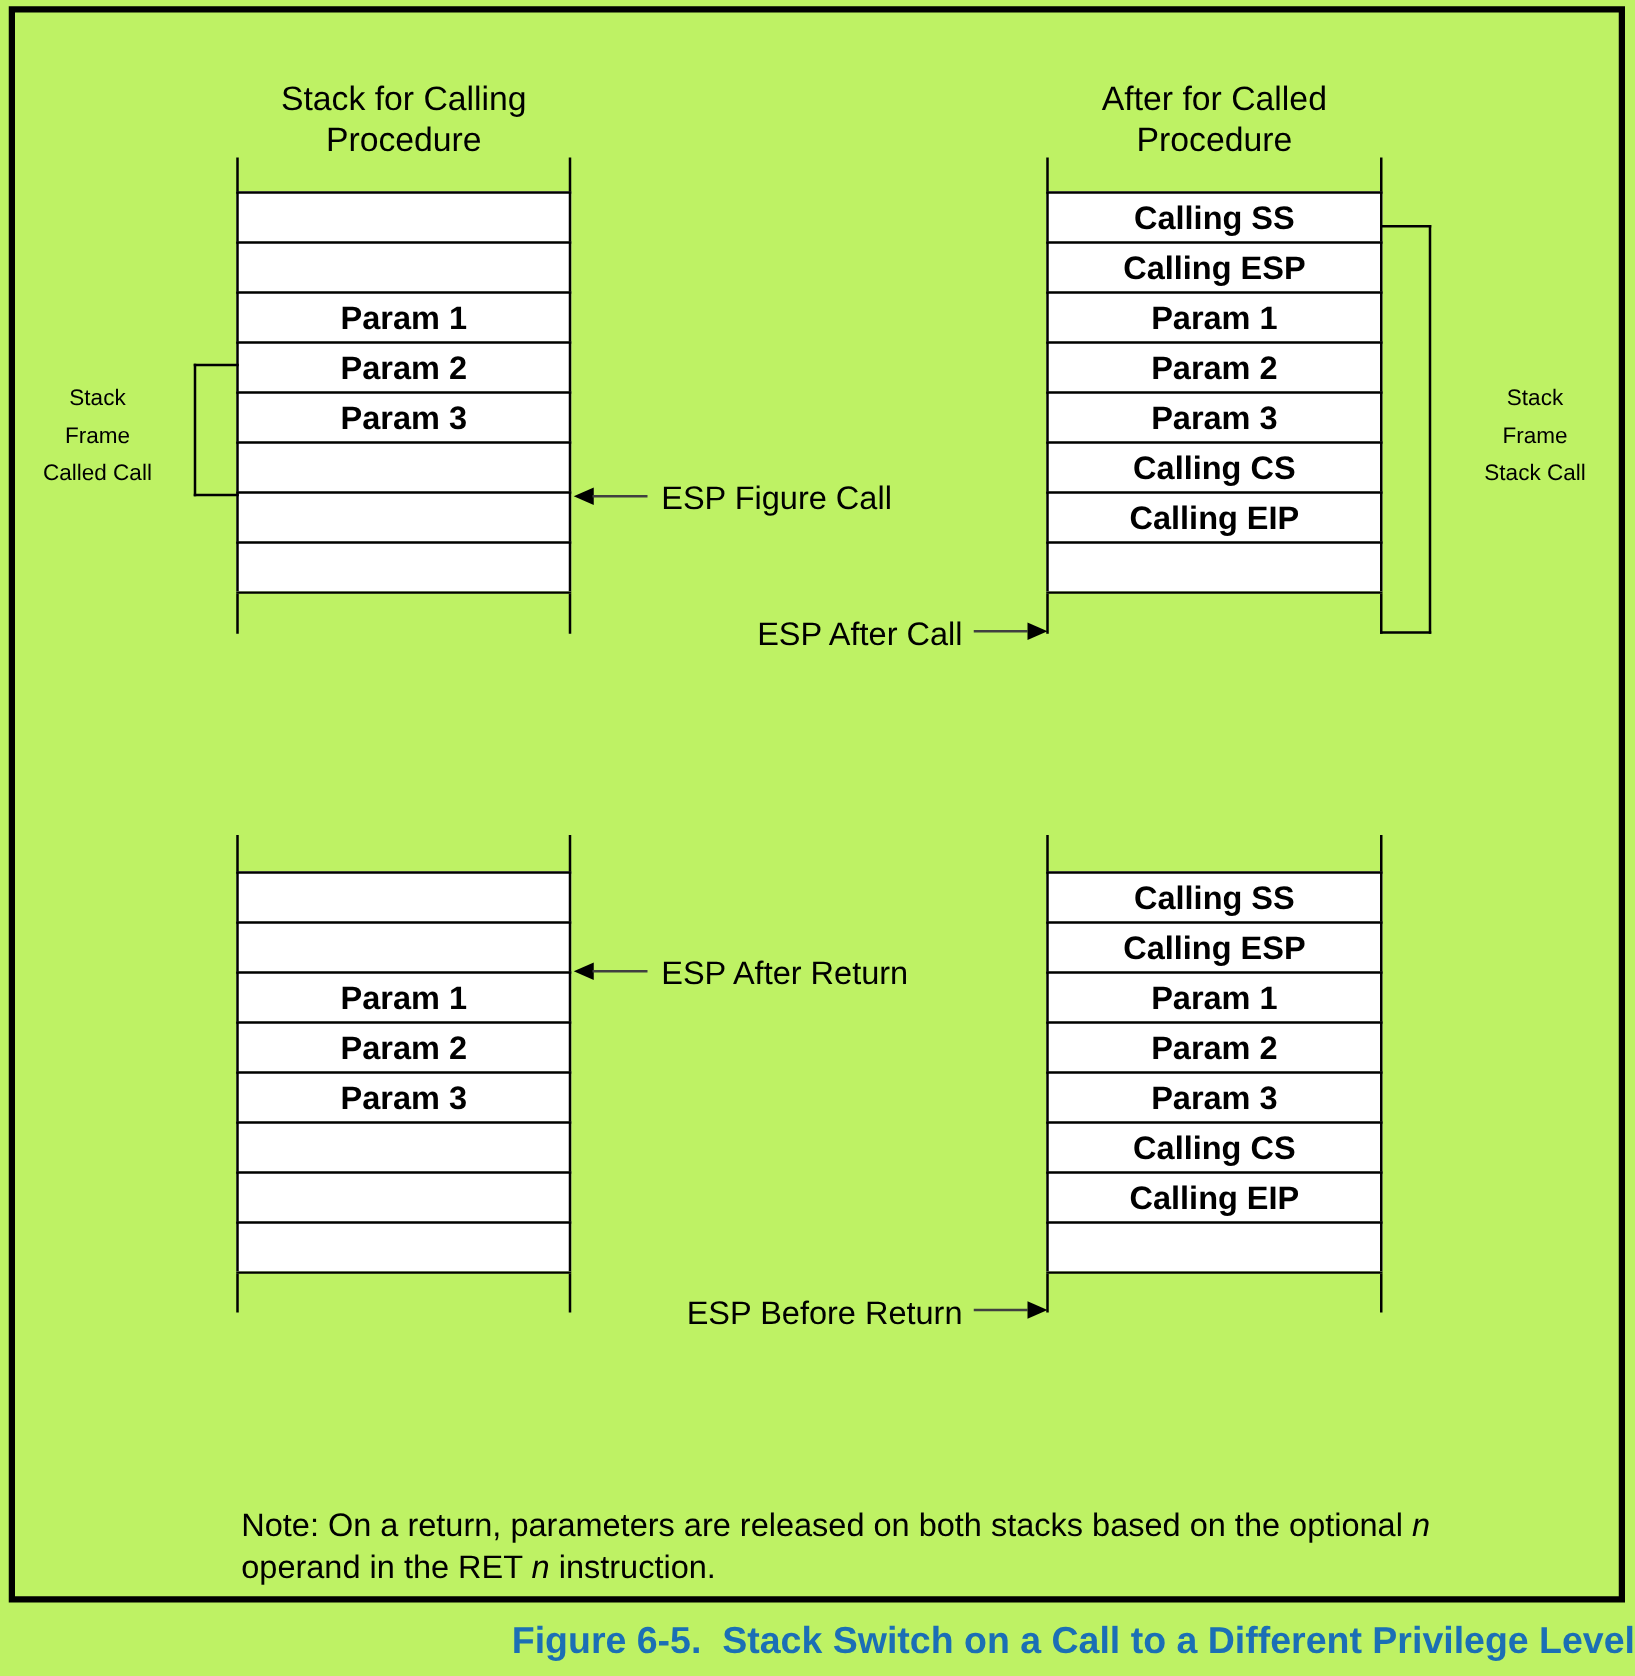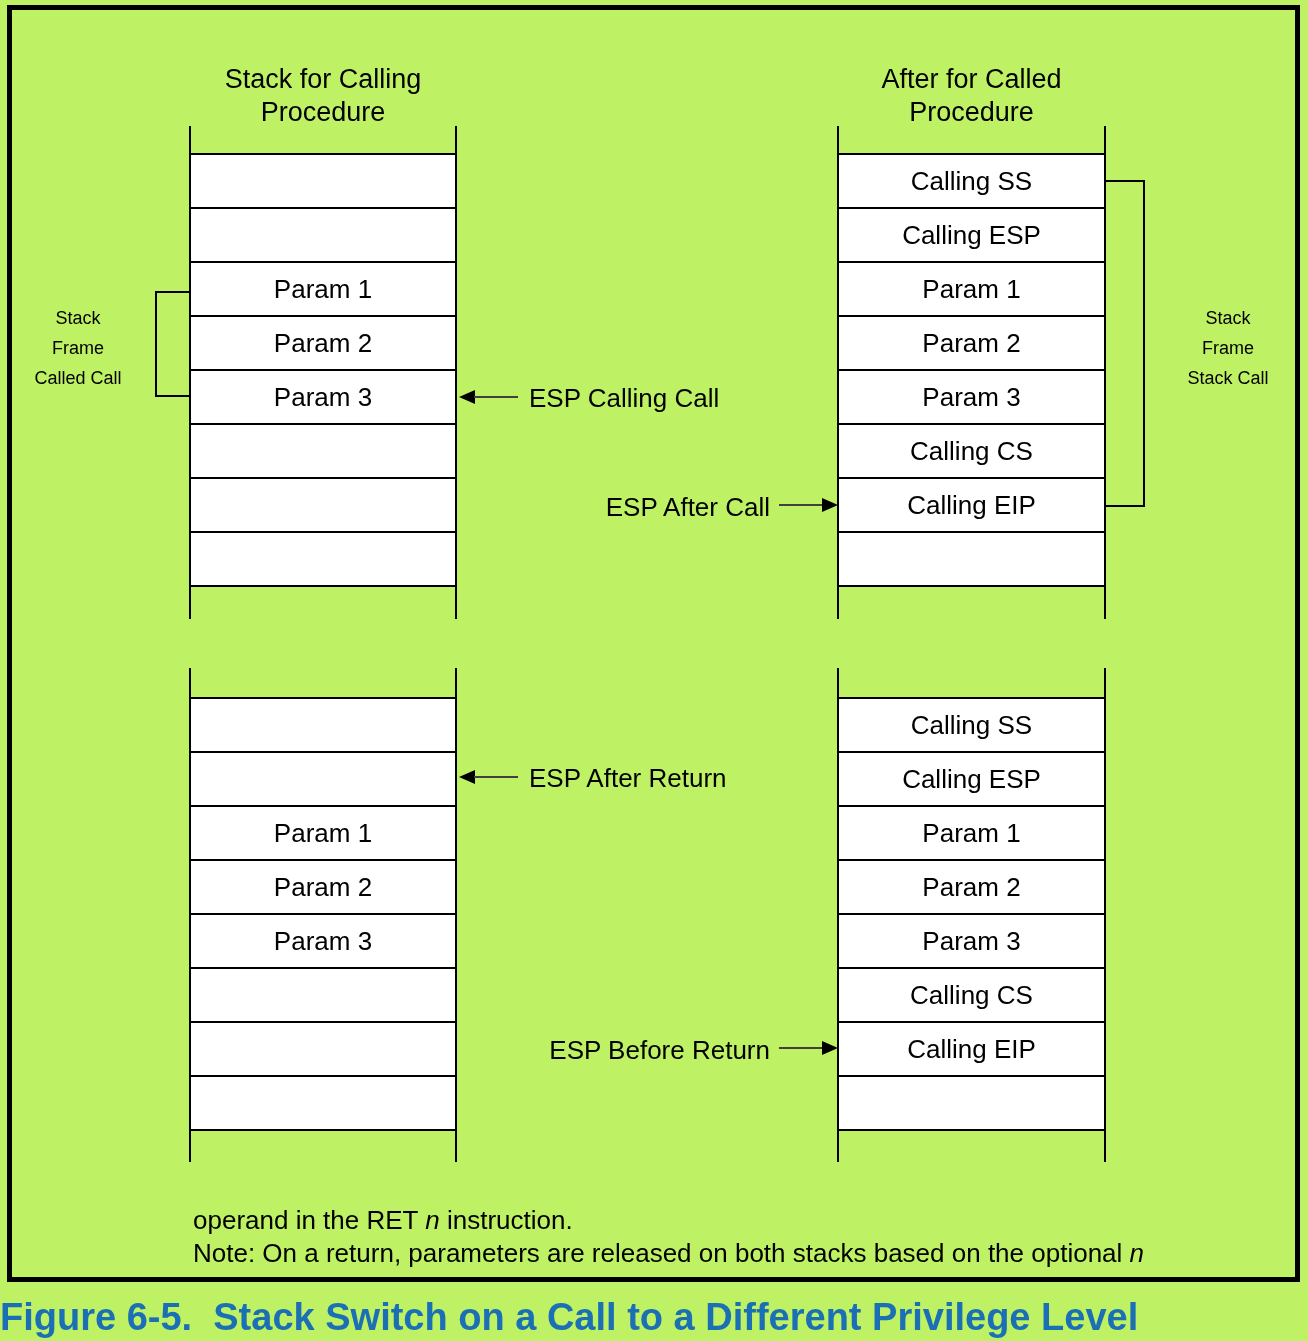--- a/index.html
+++ b/index.html
@@ -7,23 +7,23 @@
   body { font-family:"Liberation Sans", sans-serif; color:#000; }
   .page { position:relative; width:1308px; height:1341px; background:#bef264; overflow:hidden; }
 
   .frame { position:absolute; left:7px; top:5px; width:1293px; height:1277px; border:5px solid #000; }
 
   .stack-title { position:absolute; text-align:center; font-size:27px; line-height:33px; }
 
   .stack { position:absolute; }
   .stub-top, .stub-bottom { border-left:2px solid #000; border-right:2px solid #000; }
   .cells { border-bottom:2px solid #000; }
-  .cell { height:54px; border:2px solid #000; border-bottom:none;
+  .cell { height:40px; border:2px solid #000; border-bottom:none;
           display:flex; align-items:center; justify-content:center;
-          font-size:26px; background:#fff; }
+          font-size:26px; background:#fff;font-weight:bold; }
 
   .bracket { position:absolute; }
   .bracket-left  { border-left:2px solid #000;  border-top:2px solid #000; border-bottom:2px solid #000; }
   .bracket-right { border-right:2px solid #000; border-top:2px solid #000; border-bottom:2px solid #000; }
 
   .side-label { position:absolute; text-align:center; font-size:18px; line-height:30px; }
 
   .esp-label { position:absolute; font-size:26px; white-space:nowrap; }
   .esp-label.right-align { text-align:right; }
   .shaft { position:absolute; height:2px; background:#404040; }
@@ -31,21 +31,21 @@
                  border-top:7px solid transparent; border-bottom:7px solid transparent;
                  border-right:16px solid #000; }
   .arrow-right { position:absolute; width:0; height:0;
                  border-top:7px solid transparent; border-bottom:7px solid transparent;
                  border-left:16px solid #000; }
 
   .note { position:absolute; left:193px; top:1204px; width:960px;
           font-size:26px; line-height:33px; white-space:nowrap; }
 
   .caption { position:absolute; left:0; top:1296px; width:1308px;
-             text-align:left; font-weight:bold; font-size:38px; white-space:pre; }
+             text-align:right; font-weight:bold; font-size:30px; white-space:pre; }
 </style>
 </head>
 <body>
 
 <div class="page">
 
   <div class="frame"></div>
 
   <div class="stack-title" style="left:189px; top:63px; width:268px;">
     <div>Stack for Calling</div>
@@ -189,34 +189,34 @@
     <div>Called Call</div>
   </div>
   <div class="side-label" style="left:1152px; top:303px; width:152px;">
     <div>Stack</div>
     <div>Frame</div>
     <div>Stack Call</div>
   </div>
 
   <div class="arrow-left" style="left:459px; top:390px;"></div>
   <div class="shaft" style="left:474px; top:396px; width:44px;"></div>
-  <div class="esp-label" style="left:529px; top:383px;">ESP Calling Call</div>
+  <div class="esp-label" style="left:529px; top:383px;">ESP Figure Call</div>
 
   <div class="esp-label right-align" style="left:590px; top:492px; width:180px;">ESP After Call</div>
   <div class="shaft" style="left:779px; top:504px; width:43px;"></div>
   <div class="arrow-right" style="left:822px; top:498px;"></div>
 
   <div class="arrow-left" style="left:459px; top:770px;"></div>
   <div class="shaft" style="left:474px; top:776px; width:44px;"></div>
   <div class="esp-label" style="left:529px; top:763px;">ESP After Return</div>
 
   <div class="esp-label right-align" style="left:530px; top:1035px; width:240px;">ESP Before Return</div>
   <div class="shaft" style="left:779px; top:1047px; width:43px;"></div>
   <div class="arrow-right" style="left:822px; top:1041px;"></div>
 
   <div class="note">
+    <div><span>Note: On a return, parameters are released on both stacks based on the optional </span><i>n</i></div>
     <div><span>operand in the RET </span><i>n</i><span> instruction.</span></div>
-    <div><span>Note: On a return, parameters are released on both stacks based on the optional </span><i>n</i></div>
   </div>
 
   <div class="caption" style="color: rgb(27, 111, 181);">Figure 6-5.  Stack Switch on a Call to a Different Privilege Level</div>
 
 </div>
 
 </body></html>

